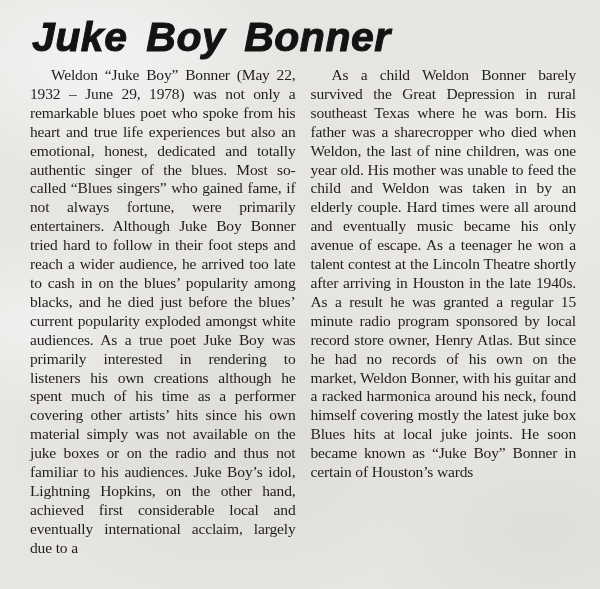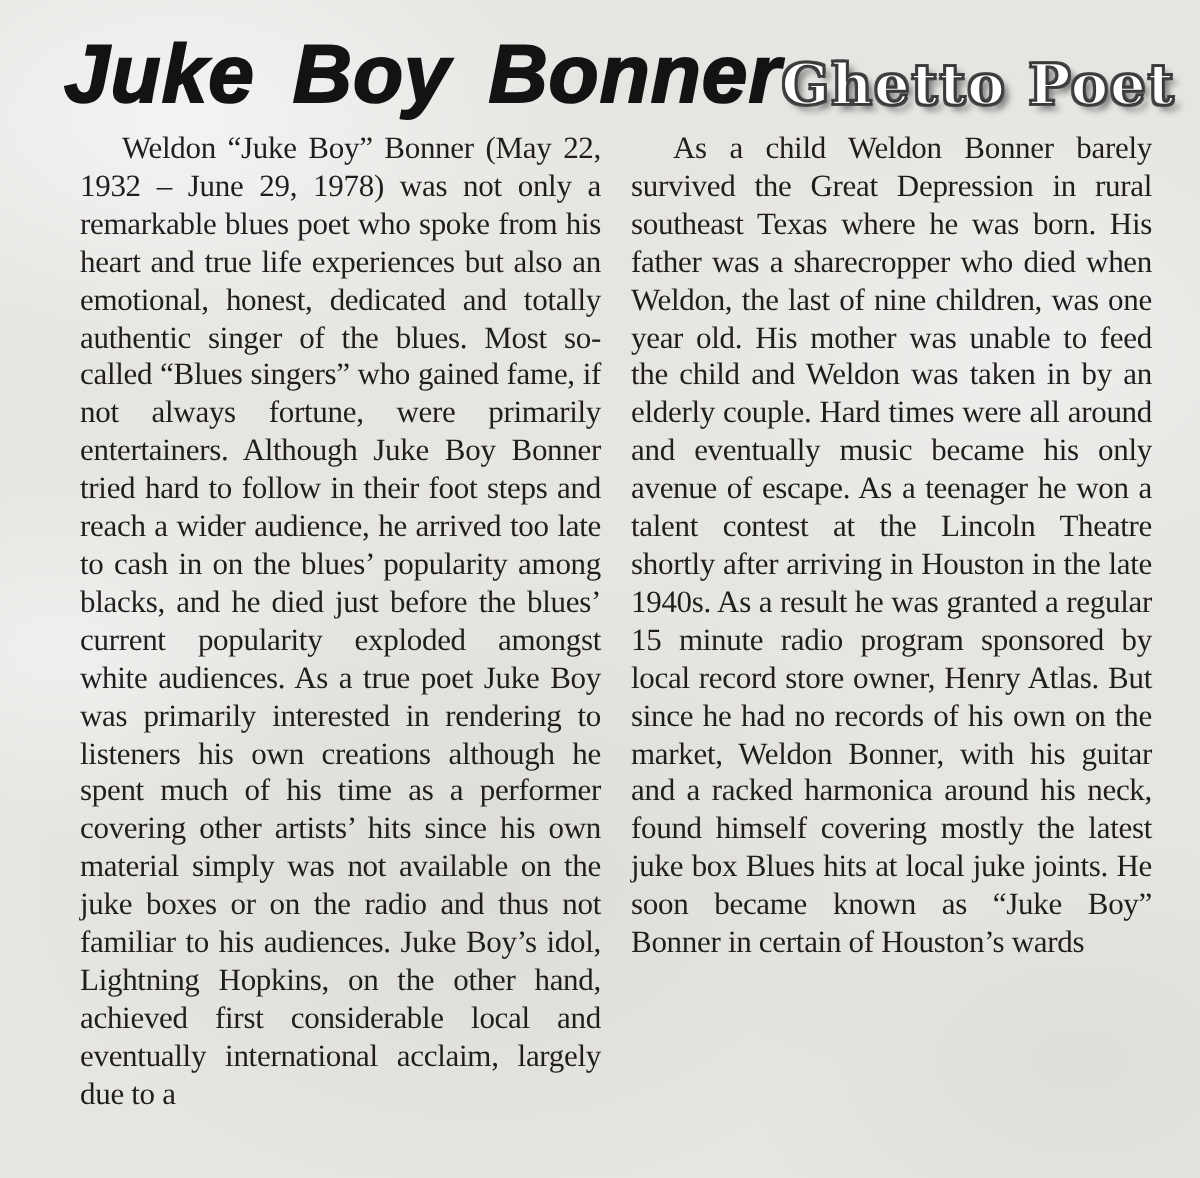--- a/index.html
+++ b/index.html
@@ -21,21 +21,22 @@
     background-image:
       radial-gradient(ellipse 300px 180px at 15% 10%, rgba(255,255,255,0.55), rgba(255,255,255,0) 70%),
       radial-gradient(ellipse 260px 200px at 85% 30%, rgba(255,255,255,0.35), rgba(255,255,255,0) 70%),
       radial-gradient(ellipse 320px 220px at 40% 75%, rgba(210,208,204,0.45), rgba(210,208,204,0) 70%),
       radial-gradient(ellipse 240px 160px at 90% 90%, rgba(216,214,210,0.5), rgba(216,214,210,0) 70%),
       radial-gradient(ellipse 200px 140px at 5% 55%, rgba(255,255,255,0.4), rgba(255,255,255,0) 70%);
     padding: 15px 24px 0 30px;
   }
   .header-row {
     display: flex;
-    align-items: flex-end;
+    align-items: flex-start;
+    gap: 13px;
     margin: 0 0 7px 2px;
     white-space: nowrap;
   }
   .main-title {
     margin: 0;
     font-family: "Liberation Sans", sans-serif;
     font-style: italic;
     font-weight: bold;
     font-size: 41px;
     line-height: 44px;
@@ -54,21 +55,20 @@
     text-shadow:
       -1px -1px 0 #4a4a4a,
        1px -1px 0 #4a4a4a,
       -1px  1px 0 #4a4a4a,
        1px  1px 0 #4a4a4a,
        3px  3px 3px rgba(30,30,30,0.5);
   }
   .cols {
     display: flex;
     gap: 15px;
-    margin-left: 10px;
   }
   .col {
     flex: 1 1 0;
     min-width: 0;
     text-align: justify;
     font-size: 15.5px;
     line-height: 18.9px;
     letter-spacing: -0.15px;
     color: #201e1d;
   }
@@ -79,21 +79,20 @@
     text-indent: 21px;
   }
 </style>
 </head>
 <body>
 
 <div class="page">
 
   <div class="header-row">
     <h1 class="main-title">Juke Boy Bonner</h1>
-    <span class="sub-title">Ghetto Poet</span>
   </div>
 
   <div class="cols">
     <div class="col">
       <p class="indent">Weldon “Juke Boy” Bonner (May 22, 1932 – June 29, 1978) was not only a remarkable blues poet who spoke from his heart and true life experiences but also an emotional, honest, dedicated and totally authentic singer of the blues. Most so-called “Blues singers” who gained fame, if not always fortune, were primarily entertainers. Although Juke Boy Bonner tried hard to follow in their foot steps and reach a wider audience, he arrived too late to cash in on the blues’ popularity among blacks, and he died just before the blues’ current popularity exploded amongst white audiences. As a true poet Juke Boy was primarily interested in rendering to listeners his own creations although he spent much of his time as a performer covering other artists’ hits since his own material simply was not available on the juke boxes or on the radio and thus not familiar to his audiences. Juke Boy’s idol, Lightning Hopkins, on the other hand, achieved first considerable local and eventually international acclaim, largely due to a</p>
     </div>
     <div class="col">
       <p class="indent">As a child Weldon Bonner barely survived the Great Depression in rural southeast Texas where he was born. His father was a sharecropper who died when Weldon, the last of nine children, was one year old. His mother was unable to feed the child and Weldon was taken in by an elderly couple. Hard times were all around and eventually music became his only avenue of escape. As a teenager he won a talent contest at the Lincoln Theatre shortly after arriving in Houston in the late 1940s. As a result he was granted a regular 15 minute radio program sponsored by local record store owner, Henry Atlas. But since he had no records of his own on the market, Weldon Bonner, with his guitar and a racked harmonica around his neck, found himself covering mostly the latest juke box Blues hits at local juke joints. He soon became known as “Juke Boy” Bonner in certain of Houston’s wards</p>
     </div>
   </div>

